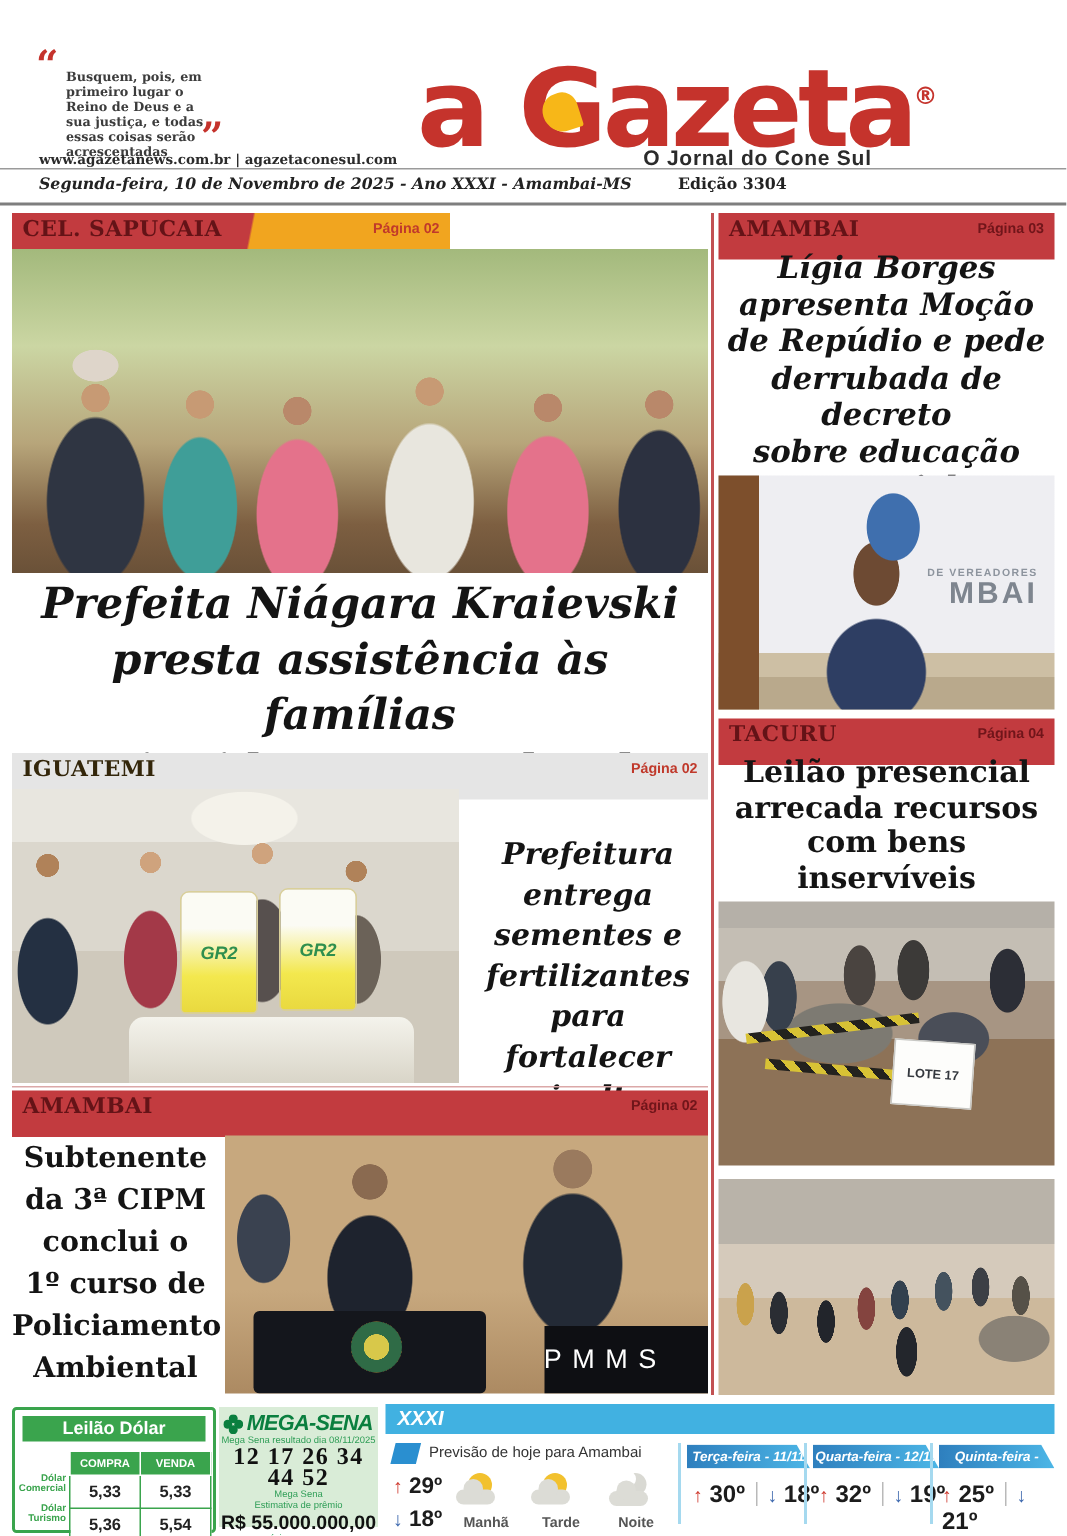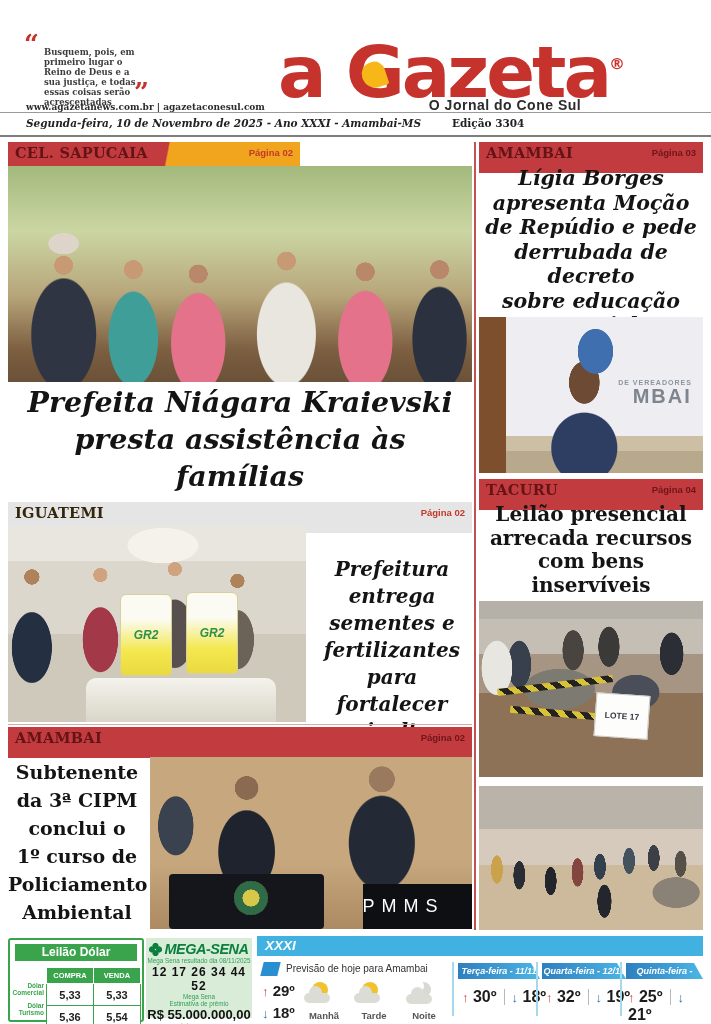--- a/index.html
+++ b/index.html
@@ -125,21 +125,21 @@
   .dolar-table{position:absolute;left:36px;top:27px;border-collapse:collapse;}
   .dolar-table td{border:1px solid #3aa44d;text-align:center;}
   .dt-head td{background:#3aa44d;color:#fff;font-size:7.5px;font-weight:bold;height:13px;width:44px;border:1px solid #fff;}
   .dt-row td{font-size:11px;font-weight:bold;color:#222;height:19px;background:#fff;}
   .dolar-rowlabel{position:absolute;left:0;width:34px;text-align:right;font-size:6.5px;font-weight:bold;color:#3aa44d;line-height:7px;white-space:pre-line;}
 
   
   .mega-panel{position:absolute;left:146px;top:938px;width:106px;height:80px;background:#d9ecd7;text-align:center;}
   .mega-title{margin-top:3px;font-style:italic;font-weight:bold;font-size:14.5px;color:#0a7f3f;letter-spacing:-.5px;display:flex;align-items:center;justify-content:center;gap:2px;}
   .mega-small{font-size:6.3px;color:#2f9e57;line-height:7.5px;white-space:pre-line;}
-  .mega-numbers{font-size:12px;font-weight:bold;color:#111;letter-spacing:1px;line-height:14px;}
+  .mega-numbers{font-size:16px;font-weight:bold;color:#111;letter-spacing:1px;line-height:14px;font-family:Liberation Serif, serif;}
   .mega-prize{font-size:13px;font-weight:bold;color:#111;line-height:14px;}
 
   
   .tempo-header{position:absolute;left:257px;top:936px;width:446px;height:20px;background:#41b1e1;color:#fff;font-weight:bold;font-style:italic;font-size:13.5px;line-height:20px;padding-left:0;}
   .tempo-header span{padding-left:8px;}
   .flag-icon{position:absolute;left:262px;top:962px;width:17px;height:14px;background:#2a8fd0;transform:skewX(-14deg);}
   .tempo-label{position:absolute;left:286px;top:963px;font-size:10px;color:#333;}
   .temp-line{position:absolute;font-weight:bold;font-size:15px;color:#1c1c1c;}
   .up{color:#cf3b30;font-size:13px;font-weight:bold;}
   .down{color:#3a66ad;font-size:13px;font-weight:bold;}

